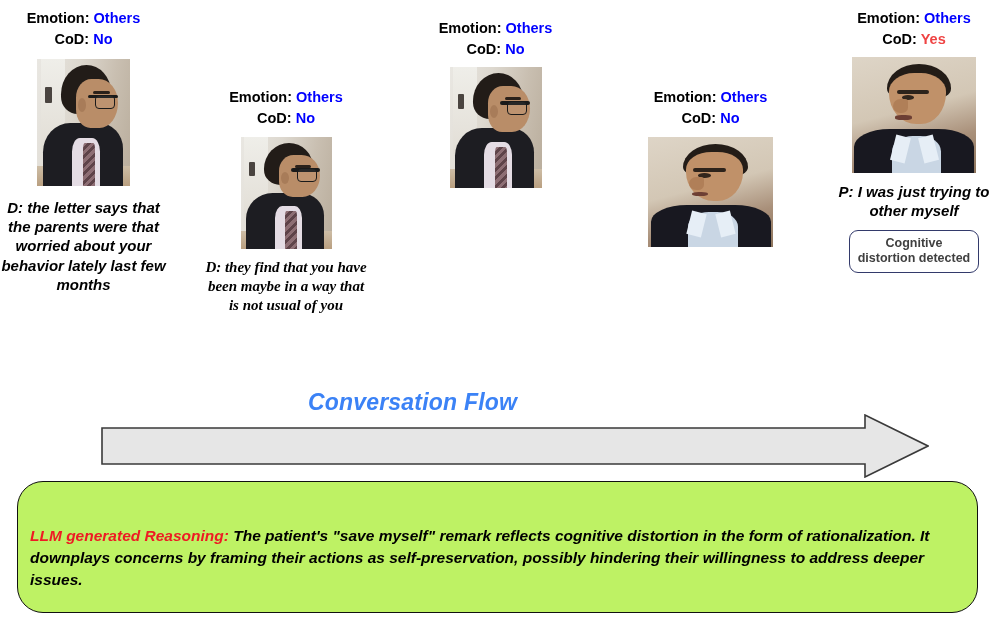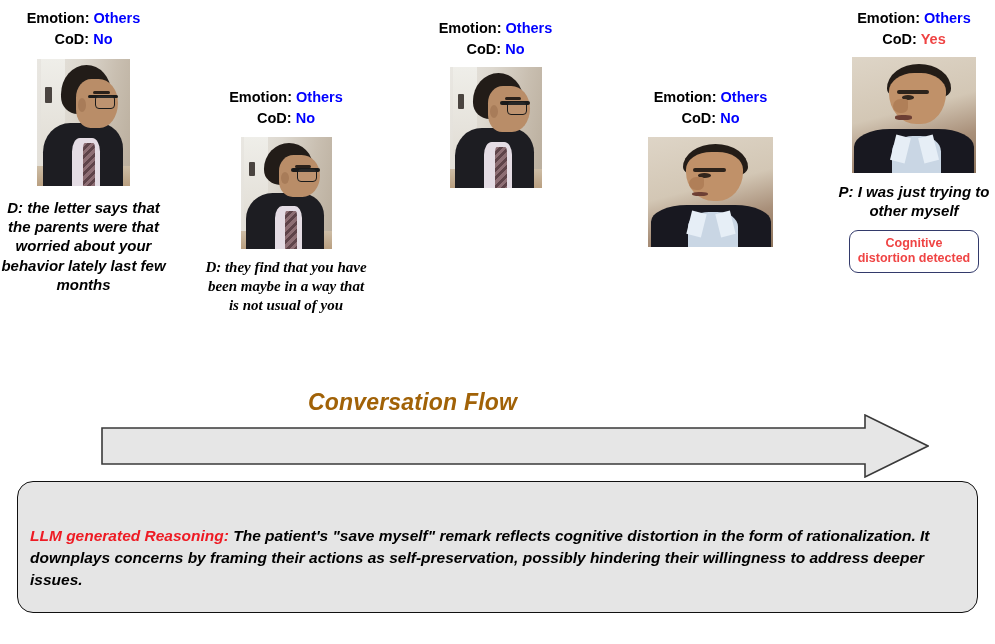--- a/index.html
+++ b/index.html
@@ -206,60 +206,60 @@
     color: #000000;
     text-align: center;
   }
 
   
   .cd-badge {
     margin: 10px auto 0 auto;
     border: 1.5px solid #333a6b;
     border-radius: 9px;
     background: #ffffff;
-    color: #ef4444;
+    color: #404040;
     font-size: 12.5px;
     font-weight: bold;
     line-height: 1.18;
     padding: 5px 6px 6px 6px;
     text-align: center;
     box-sizing: border-box;
   }
 
   
   .flow-title {
     position: absolute;
     left: 0;
     width: 825px;
     top: 389px;
     text-align: center;
     font-size: 23px;
     font-weight: bold;
     font-style: italic;
     letter-spacing: 0.2px;
-    color: #a16207;
+    color: #3b82f6;
   }
   .flow-arrow {
     position: absolute;
     left: 101px;
     top: 414px;
     width: 828px;
     height: 64px;
   }
 
   
   .reasoning-box {
     position: absolute;
     left: 17px;
     top: 481px;
     width: 961px;
     height: 132px;
     border: 1.6px solid #111111;
-    border-radius: 16px;
-    background: #e5e5e5;
+    border-radius: 26px;
+    background: #bef264;
     box-sizing: border-box;
   }
   .reasoning-text {
     position: absolute;
     left: 12px;
     top: 43px;
     width: 930px;
     font-size: 15.5px;
     font-weight: bold;
     font-style: italic;

